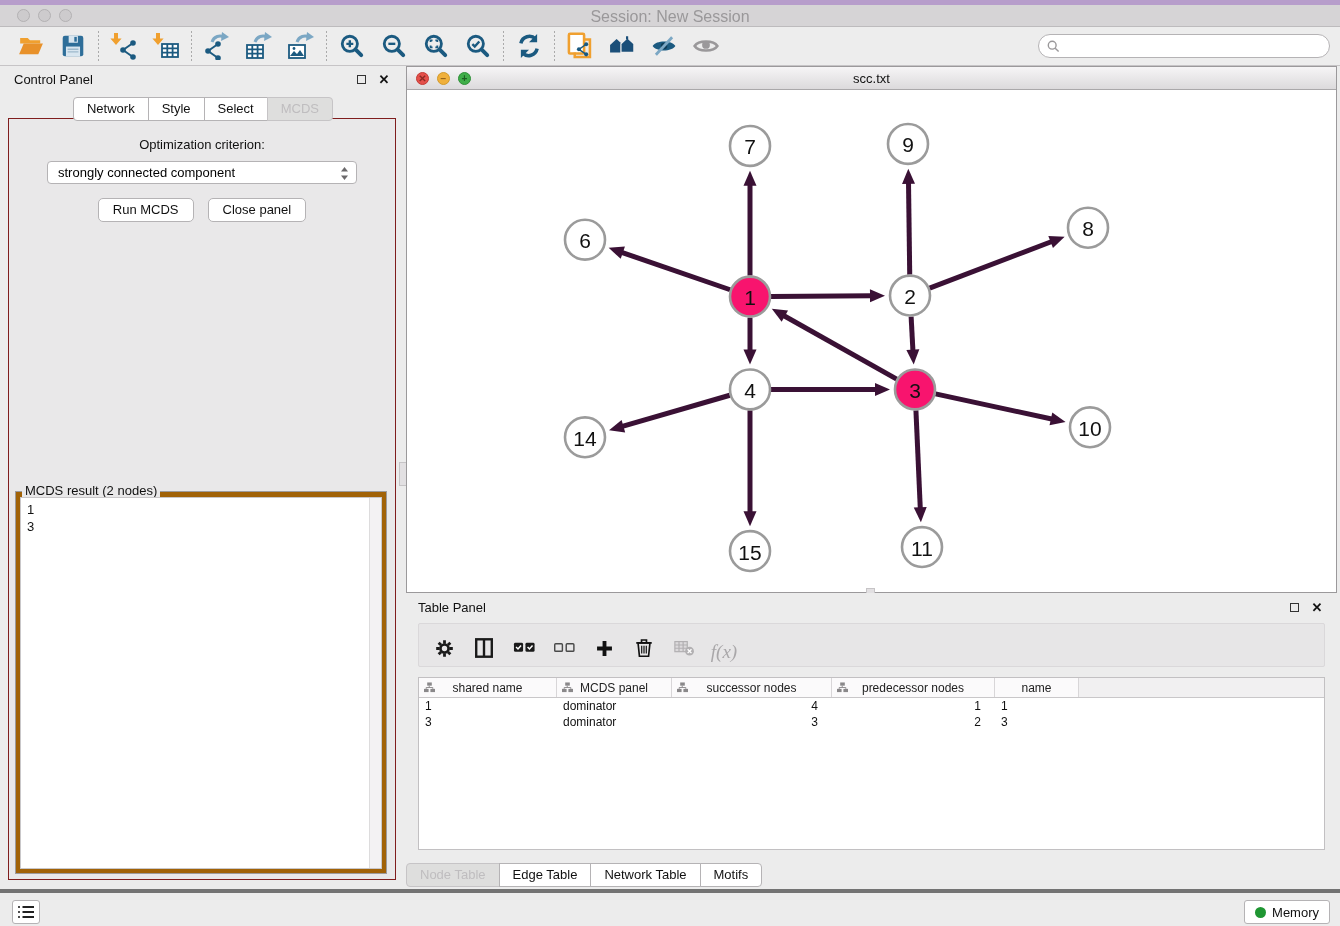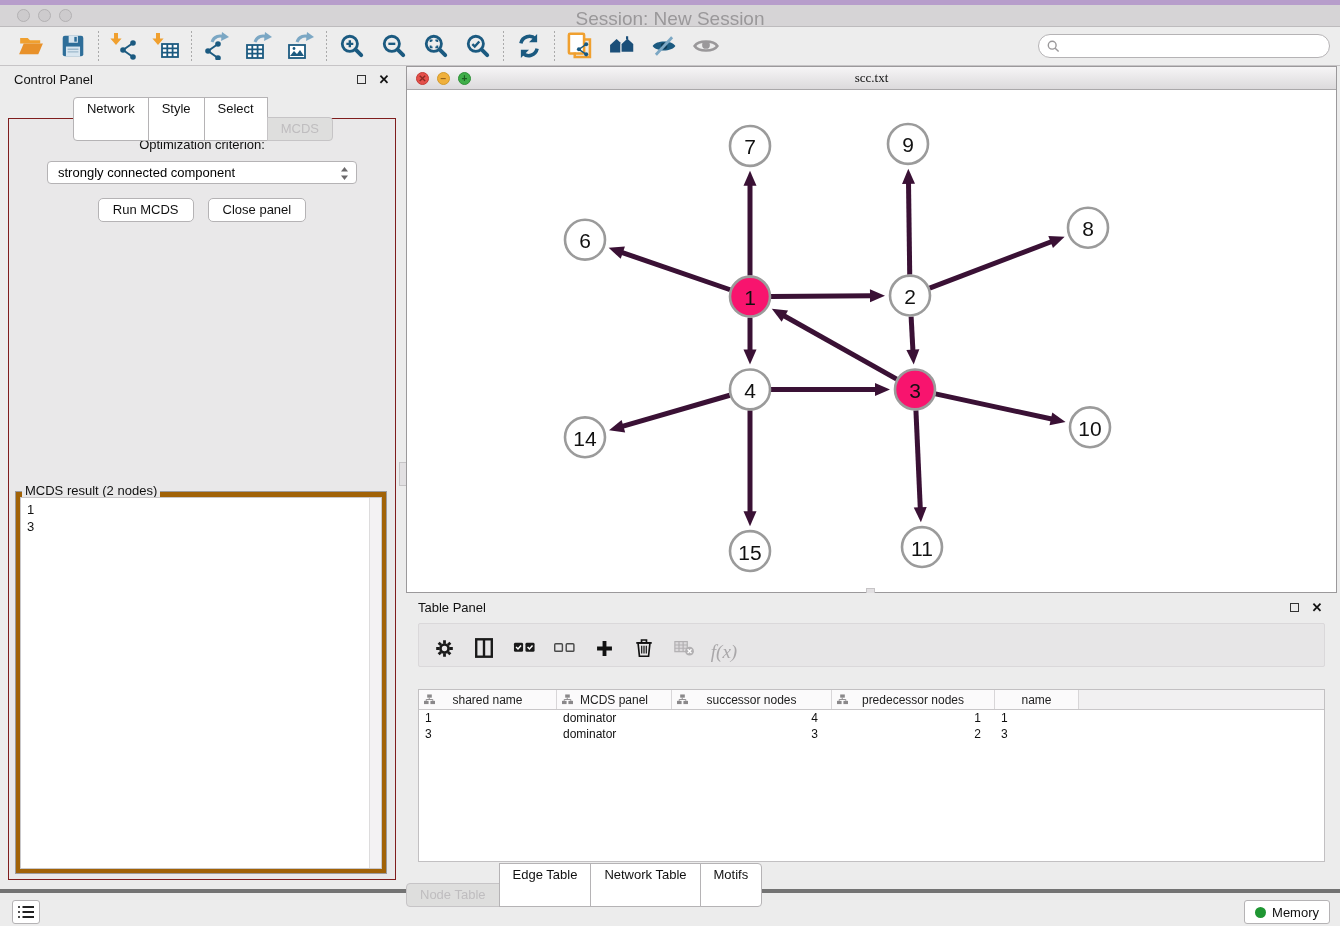--- a/index.html
+++ b/index.html
@@ -11,21 +11,21 @@
   }
   
   .app-titlebar { position:absolute; left:0; top:0; width:1340px; height:27px;
     background:#d6d4d6; border-bottom:1px solid #bdbbbd; }
   .app-titlebar .accent { position:absolute; left:0; top:0; width:100%; height:5px; background:#b79dcb; }
   .traffic { position:absolute; display:flex; gap:8px; }
   .app-titlebar .traffic { left:17px; top:9px; }
   .light { width:13px; height:13px; border-radius:50%; border:1px solid #b3b1b3; background:#cdcbcd;
     font-size:9px; line-height:11px; text-align:center; color:transparent; }
   .app-title { position:absolute; left:0; right:0; top:8px; text-align:center;
-    font-size:19px; color:#9a989a; }
+    font-size:16px; color:#9a989a; }
   
   .toolbar { position:absolute; left:0; top:27px; width:1340px; height:39px;
     background:#ededed; border-bottom:1px solid #c6c4c6; display:flex; align-items:center; padding-left:10px; }
   .tb-groups { display:flex; align-items:center; height:100%; }
   .tb-btn { width:42px; height:34px; display:flex; align-items:center; justify-content:center; cursor:default; }
   .tb-btn svg { display:block; }
   .tb-sep { width:1px; height:30px; margin:0 4px; background-image:linear-gradient(#aaa 40%, transparent 40%);
     background-size:1px 4px; }
   .search-wrap { position:absolute; right:10px; top:7px; width:292px; height:24px; }
   .search-wrap input { width:100%; height:100%; border:1px solid #b5b3b5; border-radius:12px;
@@ -37,21 +37,21 @@
   .panel-title { font-size:13px; color:#111; }
   .panel-head .spacer { flex:1; }
   .ph-btn { width:16px; height:16px; display:flex; align-items:center; justify-content:center; margin-left:7px; cursor:default; }
   .float-glyph { width:9px; height:9px; border:1.5px solid #333; }
   .close-glyph { font-size:13px; font-weight:bold; color:#111; line-height:1; }
   .seg-tabs { display:flex; justify-content:center; position:relative; z-index:2; }
   .seg-tab { font-size:13px; color:#111; background:#fff; border:1px solid #b5b3b5; padding:3px 13px 4px;
     margin-left:-1px; cursor:default; white-space:nowrap; }
   .seg-tab:first-child { border-radius:4px 0 0 4px; margin-left:0; }
   .seg-tab:last-child { border-radius:0 4px 4px 0; }
-  .seg-tab.selected { background:#dededd; color:#bfbdbf; border-color:#c6c4c6;margin-top:20px; }
+  .seg-tab.selected { background:#dededd; color:#bfbdbf; border-color:#c6c4c6; }
   .cp-tabs-row { position:absolute; top:31px; left:0; width:100%; }
   .cp-body { position:absolute; left:4px; right:6px; top:52px; bottom:8px;
     background:#e9e8e9; border:1px solid #7f1d1d; }
   .opt-label { margin-top:18px; text-align:center; font-size:13px; color:#111; }
   .combo { position:relative; margin:9px auto 0; width:310px; height:23px; background:#fff;
     border:1px solid #b5b3b5; border-radius:4px; display:flex; align-items:center; padding:0 24px 0 10px;
     font-size:13px; cursor:default; }
   .combo .arrows { position:absolute; right:7px; top:4px; }
   .btn-row { display:flex; justify-content:center; gap:14px; margin-top:14px; }
   .push-btn { background:#fff; border:1px solid #b5b3b5; border-radius:5px; font-size:13px;
@@ -72,31 +72,31 @@
   .network-frame { position:absolute; left:406px; top:66px; width:931px; height:527px;
     border:1px solid #9b999b; background:#fff; }
   .nf-titlebar { height:23px; background:linear-gradient(#f6f5f6,#dcdadc); border-bottom:1px solid #aaa8aa;
     position:relative; display:flex; align-items:center; }
   .nf-titlebar .traffic { left:9px; top:5px; }
   .tl { width:13px; height:13px; border-radius:50%; font-size:10px; font-weight:bold;
     display:flex; align-items:center; justify-content:center; cursor:default; }
   .tl.red { background:#e4504b; border:1px solid #c43a35; color:#8c2b25; }
   .tl.yellow { background:#f0b03b; border:1px solid #d29a2b; color:#93621a; }
   .tl.green { background:#3fae49; border:1px solid #2f8f38; color:#1d5f22; }
-  .nf-title { position:absolute; left:0; right:0; text-align:center; font-size:13px; color:#111;font-family:Liberation Serif, serif; }
+  .nf-title { position:absolute; left:0; right:0; text-align:center; font-size:13px; color:#111; }
   .net-canvas { position:absolute; left:0; top:23px; right:0; bottom:0; background:#fff; }
   .net-canvas svg { width:100%; height:100%; display:block; }
   
   .table-panel { position:absolute; left:406px; top:593px; width:931px; height:296px; background:#ececec; }
   .tp-head { height:28px; display:flex; align-items:center; padding:0 12px; }
   .tp-toolbar { position:absolute; left:12px; right:12px; top:30px; height:44px; background:#e7e6e7;
     border:1px solid #dad8da; border-radius:2px; display:flex; align-items:center; padding-left:8px; gap:6px; }
   .tt-btn { width:34px; height:36px; display:flex; align-items:flex-end; justify-content:center; cursor:default; }
   .fx { font-family:"Liberation Serif", serif; font-style:italic; font-size:19px; color:#a9a7a9; }
-  .tp-table { position:absolute; left:12px; right:12px; top:96px; height:173px; background:#fff;
+  .tp-table { position:absolute; left:12px; right:12px; top:84px; height:173px; background:#fff;
     border:1px solid #c2c0c2; overflow:hidden; }
   .thead { display:flex; height:20px; border-bottom:1px solid #c9c7c9; background:#fbfafb; }
   .th { display:flex; align-items:center; justify-content:center; gap:5px; border-right:1px solid #d8d6d8;
     font-size:12px; color:#222; position:relative; }
   .th .sort-ic { position:absolute; left:5px; top:4px; }
   .th.filler { flex:1; background:#f1f0f1; border-right:none; }
   .tr { display:flex; height:16px; align-items:center; }
   .td { font-size:12px; color:#111; padding:0 6px; overflow:hidden; white-space:nowrap; }
   .td.right { text-align:right; padding-right:14px; }
   .tp-tabs-row { position:absolute; left:0; right:0; top:270px; display:flex; justify-content:flex-start; }

